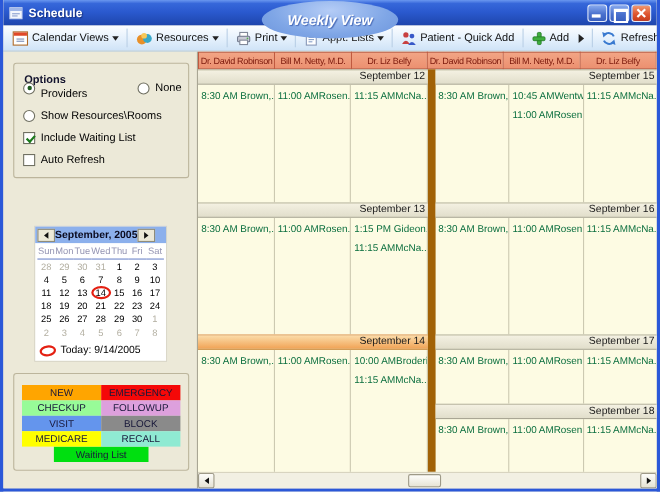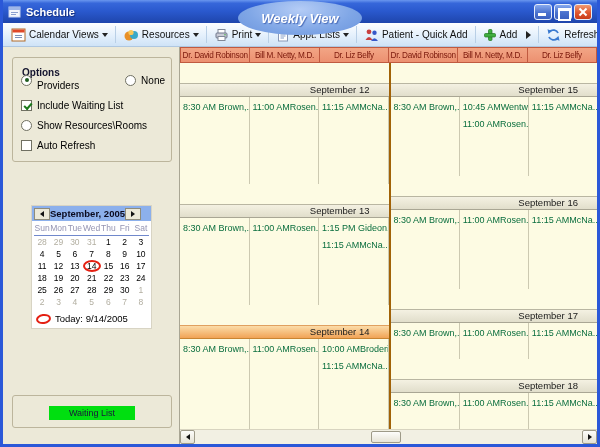--- a/index.html
+++ b/index.html
@@ -75,24 +75,24 @@
 
   
   .gridcol { flex:1; display:flex; flex-direction:column; min-width:0; background:#FDFBE3; }
   .providers { height:16px; flex:0 0 16px; display:flex; background:#ECE9D8; }
   .pcell { flex:1; min-width:0; background:linear-gradient(180deg,#F2A585 0%, #EC9070 100%);
     border:1px solid #C05A40; border-left:none; font-size:8.2px; letter-spacing:-0.3px; color:#7B190C;
     display:flex; align-items:center; justify-content:center; white-space:nowrap; overflow:hidden; }
   .pcell:first-child { border-left:1px solid #C05A40; }
   .groups { flex:1; display:flex; min-height:0; }
   .group { width:50%; display:flex; flex-direction:column; }
-  .group.right { border-left:2px solid #a16207; }
+  .group.right { border-left:7px solid #a16207; }
   .band { height:14px; flex:0 0 14px; background:linear-gradient(180deg,#F4F1E2 0%, #E1DECB 100%);
     border-top:1px solid #B9B6A2; border-bottom:1px solid #A9A694;
-    font-size:9.5px; color:#1A1A1A; text-align:right; padding-right:19px; line-height:12px;margin-top:20px; }
+    font-size:9.5px; color:#1A1A1A; text-align:right; padding-right:2px; line-height:12px; }
   .band.today { background:linear-gradient(180deg,#FBDCA9 0%, #F1A356 100%); border-top-color:#E0A060; border-bottom-color:#C98432; }
   .day-cells { display:flex; overflow:hidden; }
   .cell { flex:1; min-width:0; border-right:1px solid #CCC9B1; padding-top:4px; overflow:hidden; }
   .group.right .cell:last-child { border-right:none; }
   .appt { font-size:9px; color:#0A6E3E; white-space:nowrap; overflow:hidden; padding-left:3px; line-height:13px; margin-bottom:4px; cursor:default; }
 
   
   .hscroll { height:15px; flex:0 0 15px; border-top:1px solid #D8D4C0; background:#F2F0E3; display:flex; align-items:center; padding:0; }
   .sb-btn { width:15px; height:14px; flex:0 0 15px; background:linear-gradient(180deg,#FDFDFA,#E5E2D4); border:1px solid #9E9A88; border-radius:2px;
     display:flex; align-items:center; justify-content:center; }
@@ -224,26 +224,26 @@
 
       <div class="gbox">
         <span class="gbox-title">Options</span>
         <div class="opt-row">
           <span class="radio checked"></span>
           <span>Show Providers</span>
           <span class="opt-gap radio"></span>
           <span>None</span>
         </div>
         <div class="opt-row">
+          <span class="radio"></span>
+          <span>Show Resources\Rooms</span>
+        </div>
+        <div class="opt-row">
           <span class="checkbox checked"></span>
           <span>Include Waiting List</span>
-        </div>
-        <div class="opt-row">
-          <span class="radio"></span>
-          <span>Show Resources\Rooms</span>
         </div>
         <div class="opt-row">
           <span class="checkbox"></span>
           <span>Auto Refresh</span>
         </div>
       </div>
 
       <div class="mcal">
         <div class="mcal-head">
           <span class="mcal-nav">
@@ -305,20 +305,30 @@
             <span class="mday muted">7</span>
             <span class="mday muted">8</span>
           </div>
         <div class="mcal-today">
           <span class="today-icon"></span>
           <span>Today: 9/14/2005</span>
         </div>
       </div>
 
       <div class="gbox legend-box">
+        <div class="lgrid">
+          <div class="litem" style="background: rgb(255, 165, 0);">NEW</div>
+          <div class="litem" style="background: rgb(245, 8, 8);">EMERGENCY</div>
+          <div class="litem" style="background: rgb(152, 251, 152);">CHECKUP</div>
+          <div class="litem" style="background: rgb(221, 160, 221);">FOLLOWUP</div>
+          <div class="litem" style="background: rgb(100, 149, 237);">VISIT</div>
+          <div class="litem" style="background: rgb(138, 138, 138);">BLOCK</div>
+          <div class="litem" style="background: rgb(255, 255, 0);">MEDICARE</div>
+          <div class="litem" style="background: rgb(143, 234, 210);">RECALL</div>
+        </div>
         <div class="lwait" style="background: rgb(0, 223, 16);">Waiting List</div>
       </div>
     </div>
 
     <div class="gridcol">
       <div class="providers">
         <div class="pcell">Dr. David Robinson</div>
         <div class="pcell">Bill M. Netty, M.D.</div>
         <div class="pcell">Dr. Liz Belfy</div>
         <div class="pcell">Dr. David Robinson</div>

